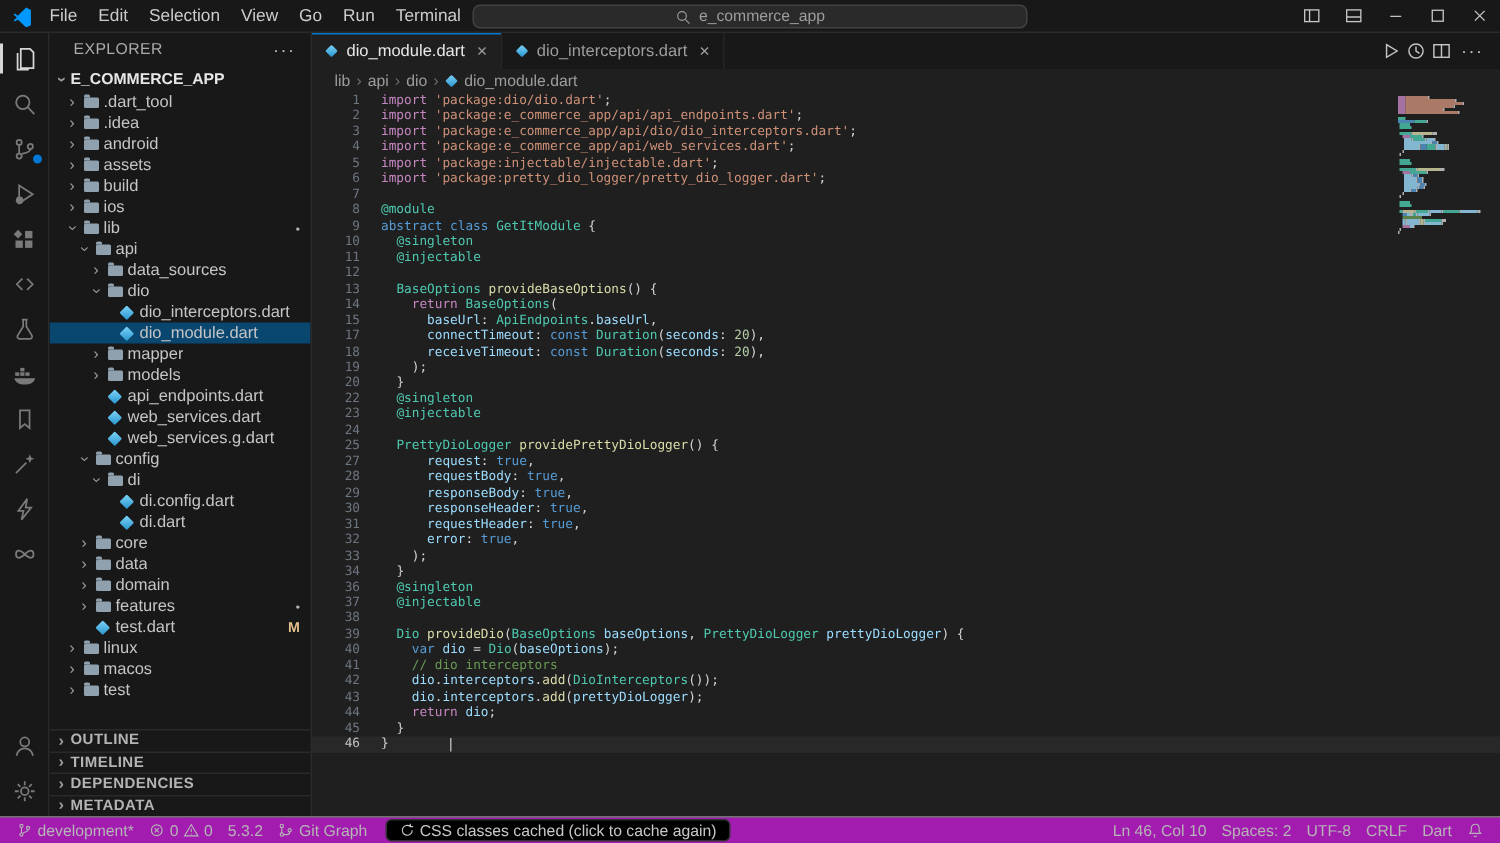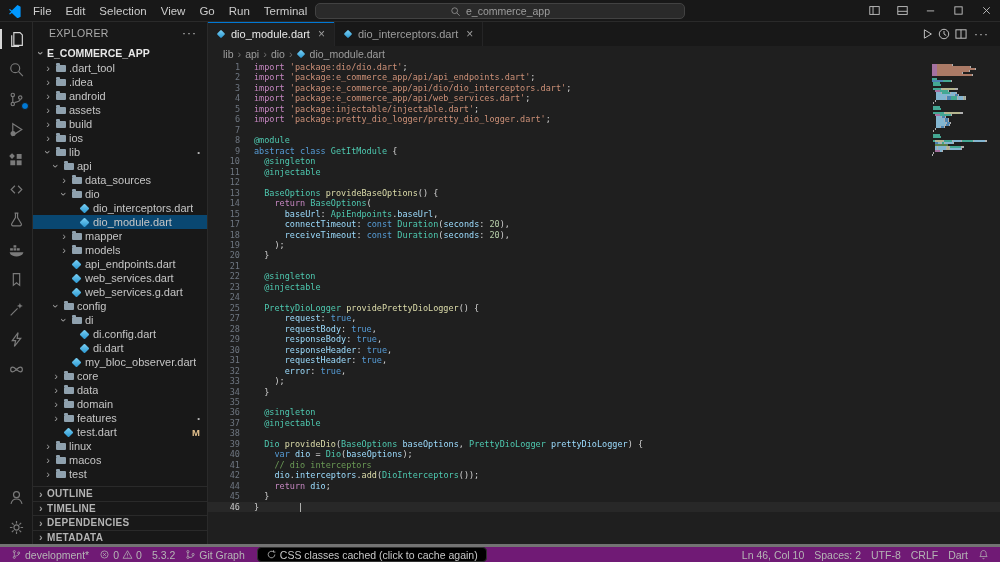--- a/index.html
+++ b/index.html
@@ -81,21 +81,21 @@
 .tok-kw{color:var(--tok-kw)} .tok-ctl{color:var(--tok-ctl)} .tok-str{color:var(--tok-str)}
 .tok-typ{color:var(--tok-typ)} .tok-fn{color:var(--tok-fn)} .tok-prop{color:var(--tok-prop)}
 .tok-num{color:var(--tok-num)} .tok-cmt{color:var(--tok-cmt)} .tok-pun{color:var(--tok-pun)}
 .tok-ann{color:var(--tok-ann)} .tok-ws{color:transparent}
 #cursor{position:absolute;width:1px;height:9px;top:1px;background:#aeafad}
 #minimap{position:absolute;top:2px;right:10px;width:58px;overflow:hidden}
 .mm-l{height:2px;display:flex}
 .mm-s{height:1.5px;flex:0 0 auto}
 
 
-#statusbar{height:18px;background:#701a75;border-top:3px solid #737373;display:flex;align-items:flex-end;font-size:10.5px;color:#b5b5b5;padding:0 6px;position:relative;z-index:5}
+#statusbar{height:18px;background:#a21caf;border-top:1px solid #737373;display:flex;align-items:flex-end;font-size:10.5px;color:#b5b5b5;padding:0 6px;position:relative;z-index:5}
 #sb-left,#sb-right{display:flex;align-items:center;height:100%}
 #sb-right{margin-left:auto}
 .sb{display:flex;align-items:center;gap:3px;padding:0 5px;height:100%}
 .sb .icn svg{width:11px;height:11px}
 .sb.toast{background:#000;border:1px solid #313131;border-radius:4px;height:15px;color:#c8c8c8;margin-left:7px;padding:0 8px}
 </style>
 </head>
 <body>
 
 <div id="app">
@@ -399,25 +399,20 @@
           <div class="trow" style="padding-left: 34px;">
             <span class="chev"></span>
             <span class="dartico"></span>
             <span class="tlabel">di.config.dart</span>
           </div>
           <div class="trow" style="padding-left: 34px;">
             <span class="chev"></span>
             <span class="dartico"></span>
             <span class="tlabel">di.dart</span>
           </div>
-          <div class="trow" style="padding-left: 26px;">
-            <span class="chev"></span>
-            <span class="dartico"></span>
-            <span class="tlabel">my_bloc_observer.dart</span>
-          </div>
           <div class="trow" style="padding-left: 18px;">
             <span class="chev">›</span>
             <span class="folder"></span>
             <span class="tlabel">core</span>
           </div>
           <div class="trow" style="padding-left: 18px;">
             <span class="chev">›</span>
             <span class="folder"></span>
             <span class="tlabel">data</span>
           </div>
@@ -591,24 +586,20 @@
             </div>
             <div class="cl">
               <span class="ln">19</span>
               <span class="lc"><span class="tok tok-ws">    </span><span class="tok tok-pun">);</span></span>
             </div>
             <div class="cl">
               <span class="ln">20</span>
               <span class="lc"><span class="tok tok-ws">  </span><span class="tok tok-pun">}</span></span>
             </div>
             <div class="cl">
-              <span class="ln">21</span>
-              <span class="lc"></span>
-            </div>
-            <div class="cl">
               <span class="ln">22</span>
               <span class="lc"><span class="tok tok-ws">  </span><span class="tok tok-ann">@singleton</span></span>
             </div>
             <div class="cl">
               <span class="ln">23</span>
               <span class="lc"><span class="tok tok-ws">  </span><span class="tok tok-ann">@injectable</span></span>
             </div>
             <div class="cl">
               <span class="ln">24</span>
               <span class="lc"></span>
@@ -643,24 +634,20 @@
             </div>
             <div class="cl">
               <span class="ln">33</span>
               <span class="lc"><span class="tok tok-ws">    </span><span class="tok tok-pun">);</span></span>
             </div>
             <div class="cl">
               <span class="ln">34</span>
               <span class="lc"><span class="tok tok-ws">  </span><span class="tok tok-pun">}</span></span>
             </div>
             <div class="cl">
-              <span class="ln">35</span>
-              <span class="lc"></span>
-            </div>
-            <div class="cl">
               <span class="ln">36</span>
               <span class="lc"><span class="tok tok-ws">  </span><span class="tok tok-ann">@singleton</span></span>
             </div>
             <div class="cl">
               <span class="ln">37</span>
               <span class="lc"><span class="tok tok-ws">  </span><span class="tok tok-ann">@injectable</span></span>
             </div>
             <div class="cl">
               <span class="ln">38</span>
               <span class="lc"></span>
@@ -673,20 +660,24 @@
               <span class="ln">40</span>
               <span class="lc"><span class="tok tok-ws">    </span><span class="tok tok-kw">var </span><span class="tok tok-prop">dio</span><span class="tok tok-pun"> = </span><span class="tok tok-typ">Dio</span><span class="tok tok-pun">(</span><span class="tok tok-prop">baseOptions</span><span class="tok tok-pun">);</span></span>
             </div>
             <div class="cl">
               <span class="ln">41</span>
               <span class="lc"><span class="tok tok-ws">    </span><span class="tok tok-cmt">// dio interceptors</span></span>
             </div>
             <div class="cl">
               <span class="ln">42</span>
               <span class="lc"><span class="tok tok-ws">    </span><span class="tok tok-prop">dio</span><span class="tok tok-pun">.</span><span class="tok tok-prop">interceptors</span><span class="tok tok-pun">.</span><span class="tok tok-fn">add</span><span class="tok tok-pun">(</span><span class="tok tok-typ">DioInterceptors</span><span class="tok tok-pun">());</span></span>
+            </div>
+            <div class="cl">
+              <span class="ln">43</span>
+              <span class="lc"><span class="tok tok-ws">    </span><span class="tok tok-prop">dio</span><span class="tok tok-pun">.</span><span class="tok tok-prop">interceptors</span><span class="tok tok-pun">.</span><span class="tok tok-fn">add</span><span class="tok tok-pun">(</span><span class="tok tok-prop">prettyDioLogger</span><span class="tok tok-pun">);</span></span>
             </div>
             <div class="cl">
               <span class="ln">44</span>
               <span class="lc"><span class="tok tok-ws">    </span><span class="tok tok-ctl">return </span><span class="tok tok-prop">dio</span><span class="tok tok-pun">;</span></span>
             </div>
             <div class="cl">
               <span class="ln">45</span>
               <span class="lc"><span class="tok tok-ws">  </span><span class="tok tok-pun">}</span></span>
             </div>
             <div class="cl cur">

